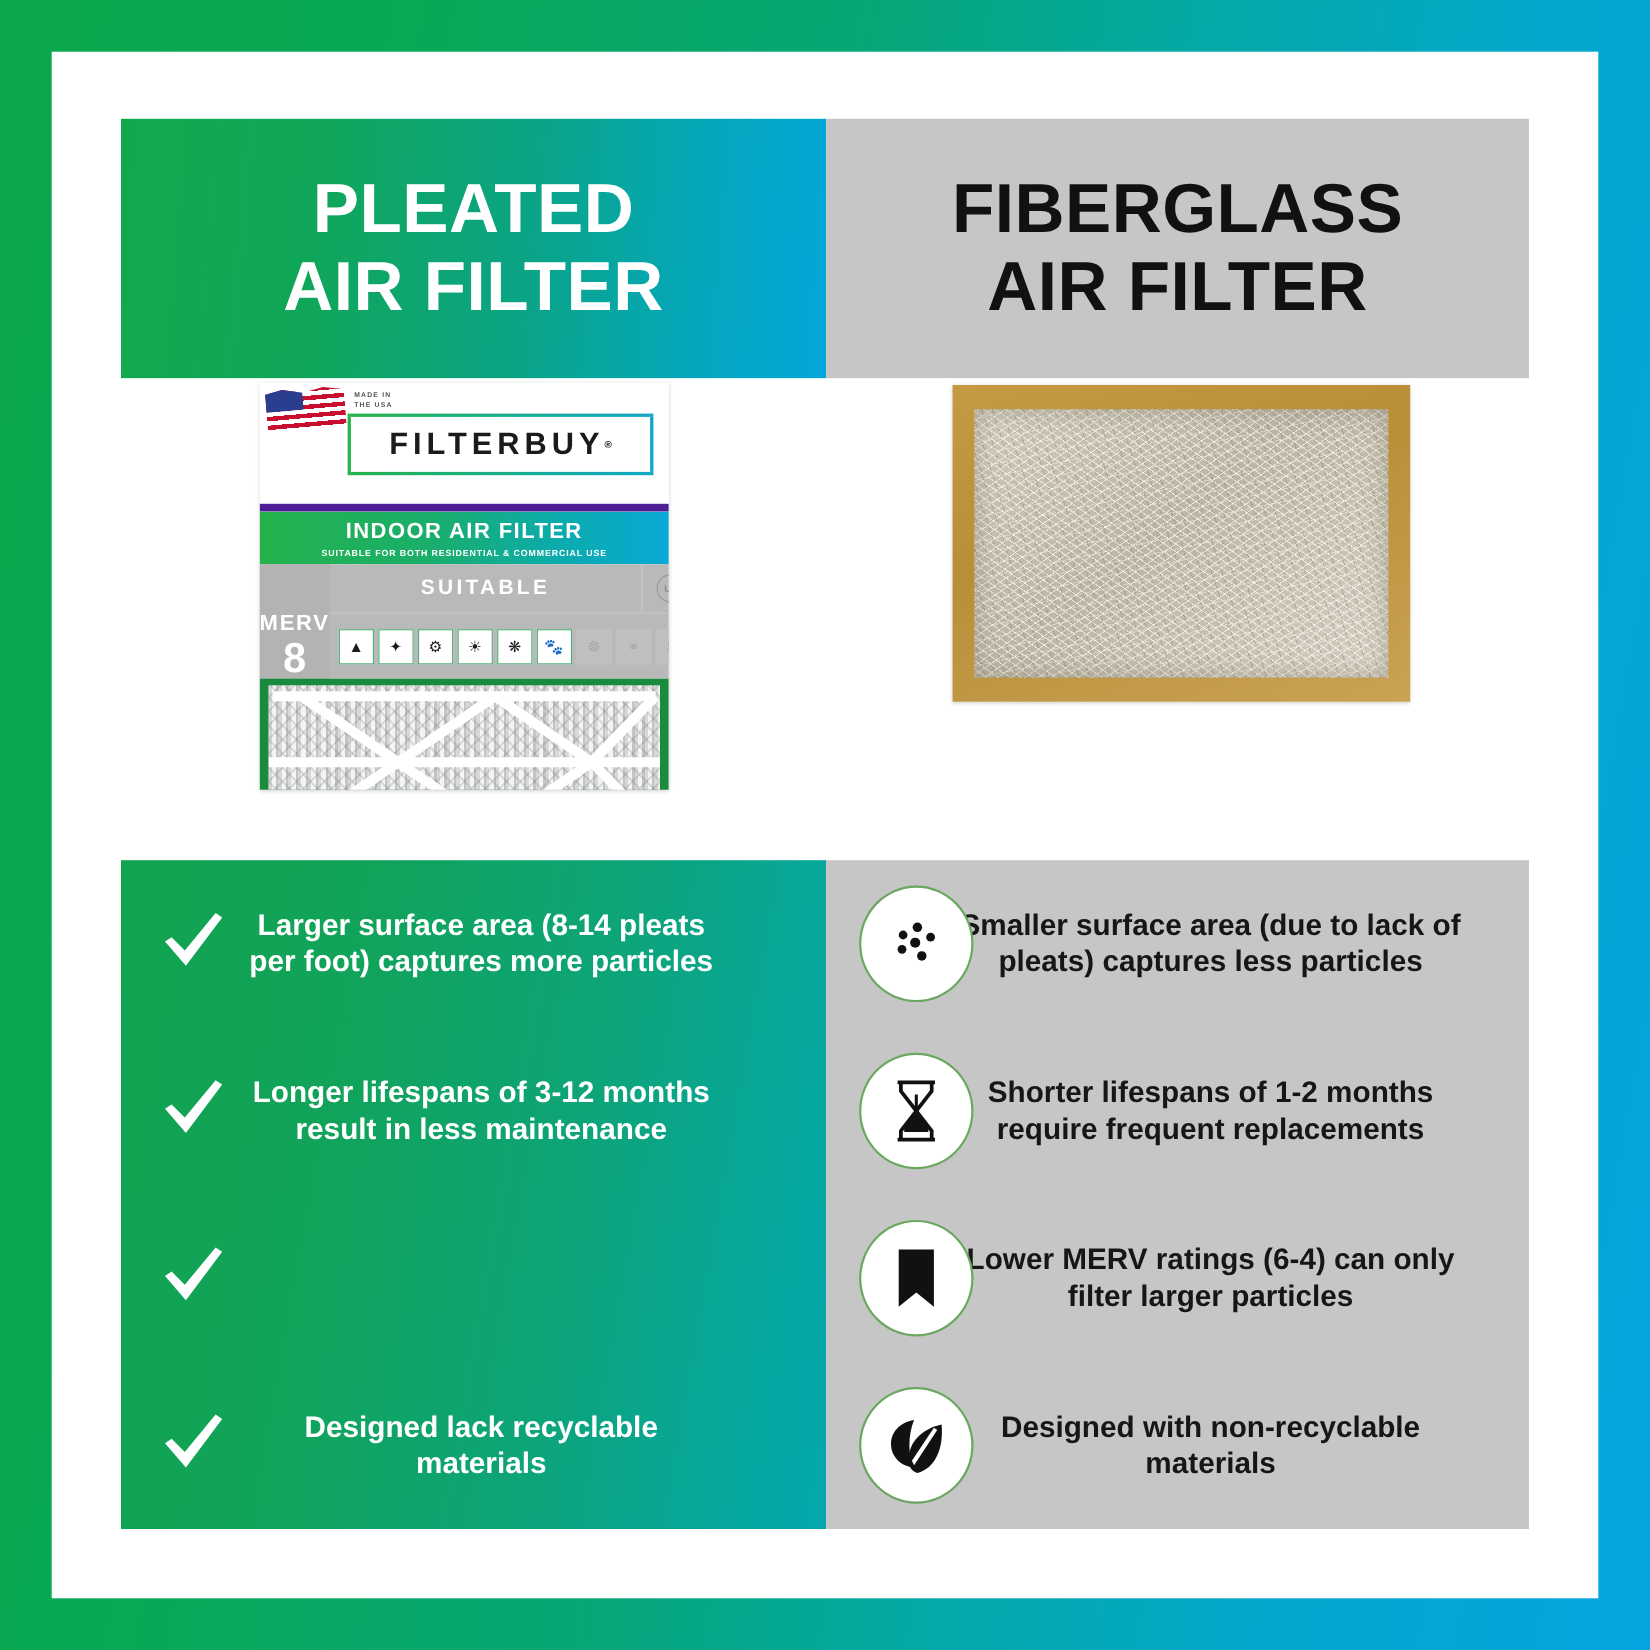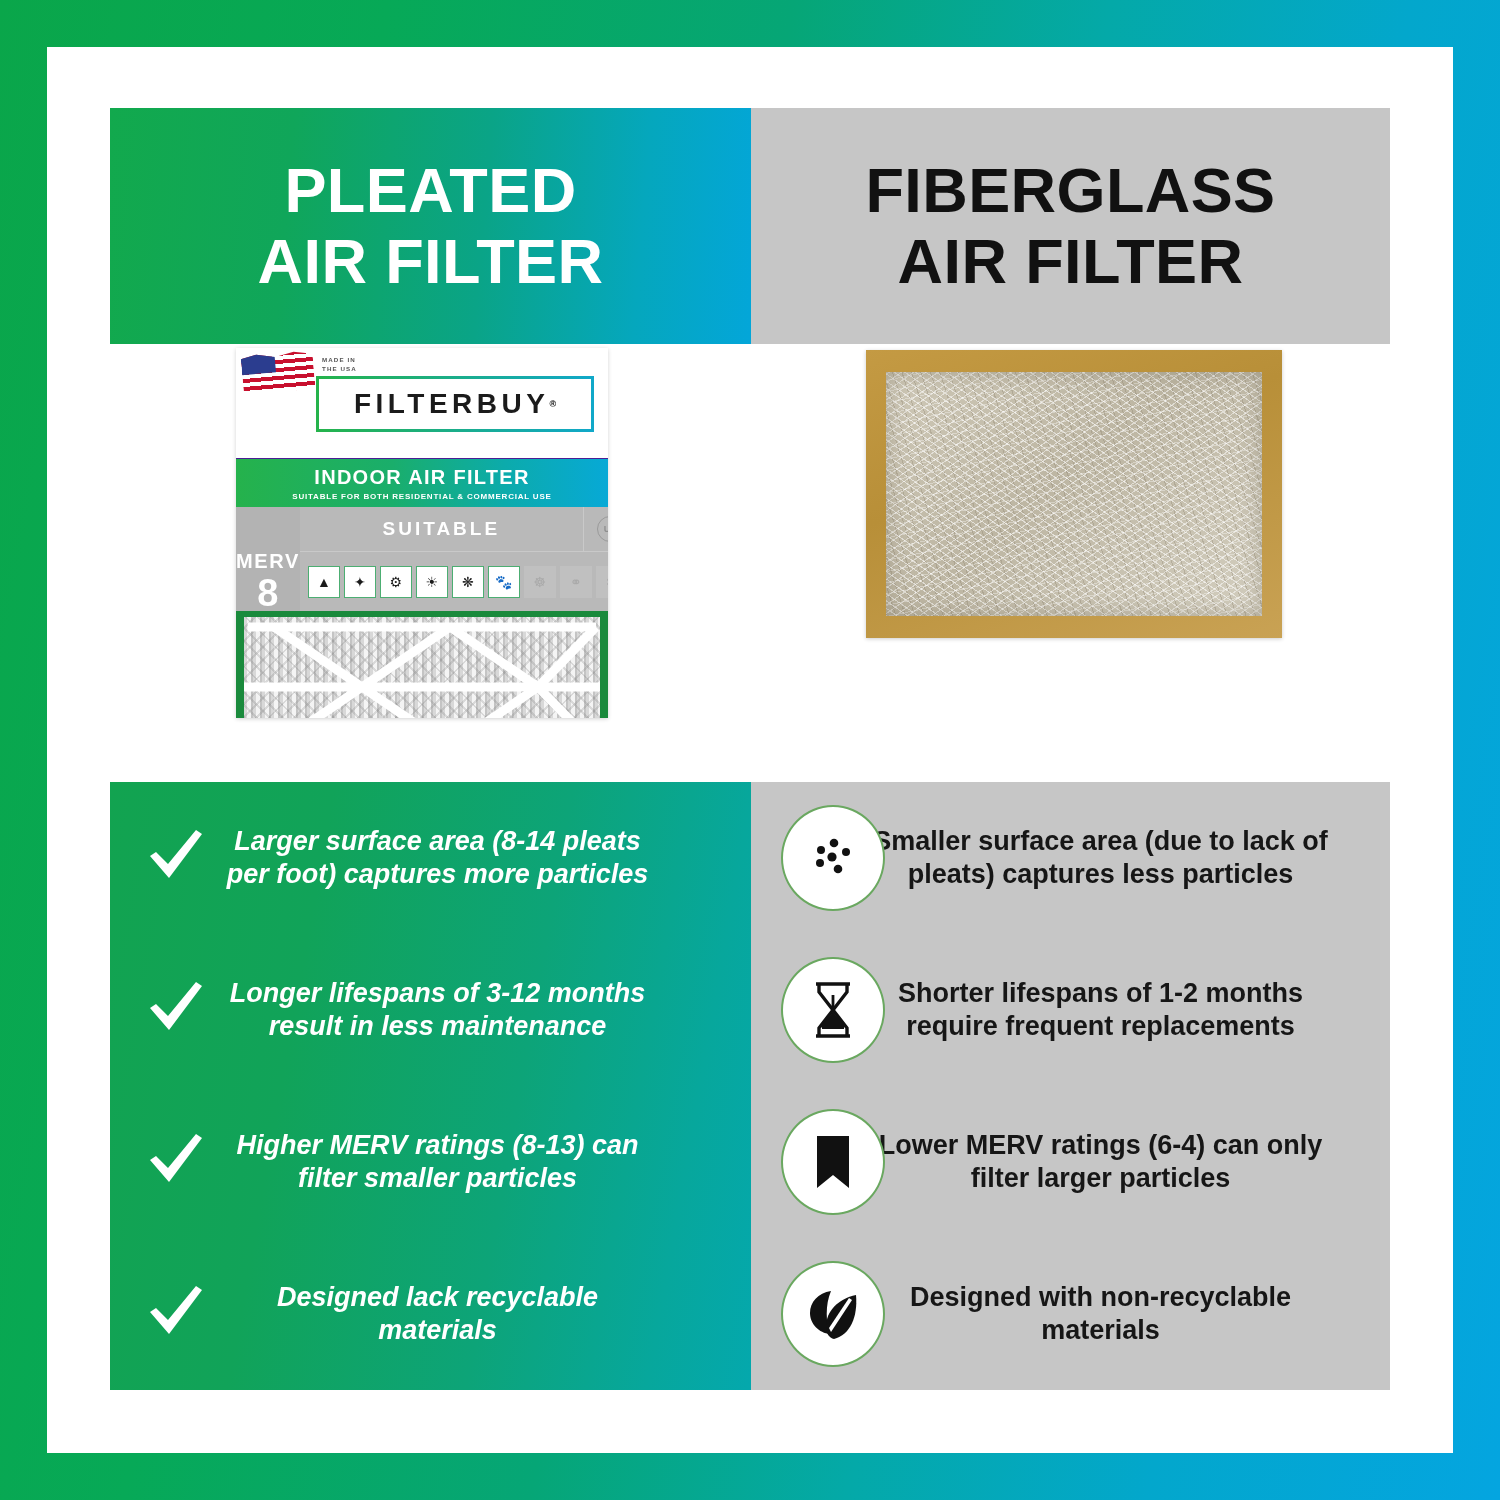--- a/index.html
+++ b/index.html
@@ -60,21 +60,21 @@
 
   
   .box{
     position:absolute;left:126px;top:4px;width:372px;height:370px;
     background:#fdfdfd;
     box-shadow:0 1px 4px rgba(0,0,0,.18);
     overflow:hidden;
   }
   .box-top{
     position:relative;height:110px;background:#ffffff;
-    border-bottom:1px solid #4c1d95;
+    border-bottom:7px solid #4c1d95;
   }
   .flag{
     position:absolute;left:6px;top:4px;width:72px;height:40px;
     background:
       repeating-linear-gradient(180deg,#c8102e 0 4px,#ffffff 4px 8px);
     clip-path:polygon(0 10%,22% 2%,48% 12%,74% 3%,100% 12%,100% 92%,72% 100%,46% 90%,21% 99%,0 90%);
     transform:rotate(-5deg);
   }
   .flag:after{
     content:"";position:absolute;left:0;top:0;width:34px;height:20px;
@@ -199,21 +199,21 @@
     width:641px;height:152px;display:flex;align-items:center;
     box-sizing:border-box;padding-left:34px;padding-right:90px;
   }
   .check{
     width:64px;height:64px;flex:0 0 64px;margin-right:6px;
     position:relative;
   }
   .check svg{display:block;}
   .txt-left{
     flex:1;color:#ffffff;text-align:center;
-    font-size:27px;font-weight:700;line-height:1.22;font-style:italic;
+    font-size:27px;font-weight:700;line-height:1.22;
   }
   .cell-right{
     width:639px;height:152px;display:flex;align-items:center;
     box-sizing:border-box;padding-left:104px;padding-right:44px;
   }
   .txt-right{
     flex:1;color:#161616;text-align:center;
     font-size:27px;font-weight:700;line-height:1.22;
   }
   .badge{
@@ -389,21 +389,20 @@
       </div>
     </div>
 
     <div class="row">
       <div class="cell-left">
         <div class="check">
           <svg width="64" height="64" viewBox="0 0 64 64">
             <path d="M6 30 L25 52 L58 8 L52 4 L24 38 L12 26 Z" fill="#ffffff"></path>
           </svg>
         </div>
-        <div class="txt-left">Higher MERV ratings (8-13) can filter smaller particles</div>
       </div>
       <div class="badge">
         <div class="badge-in">
           <svg width="40" height="56" viewBox="0 0 40 56">
             <path d="M4 2 H36 V54 L20 41 L4 54 Z" fill="#111111"></path>
           </svg>
         </div>
       </div>
       <div class="cell-right">
         <div class="txt-right">Lower MERV ratings (6-4) can only filter larger particles</div>

